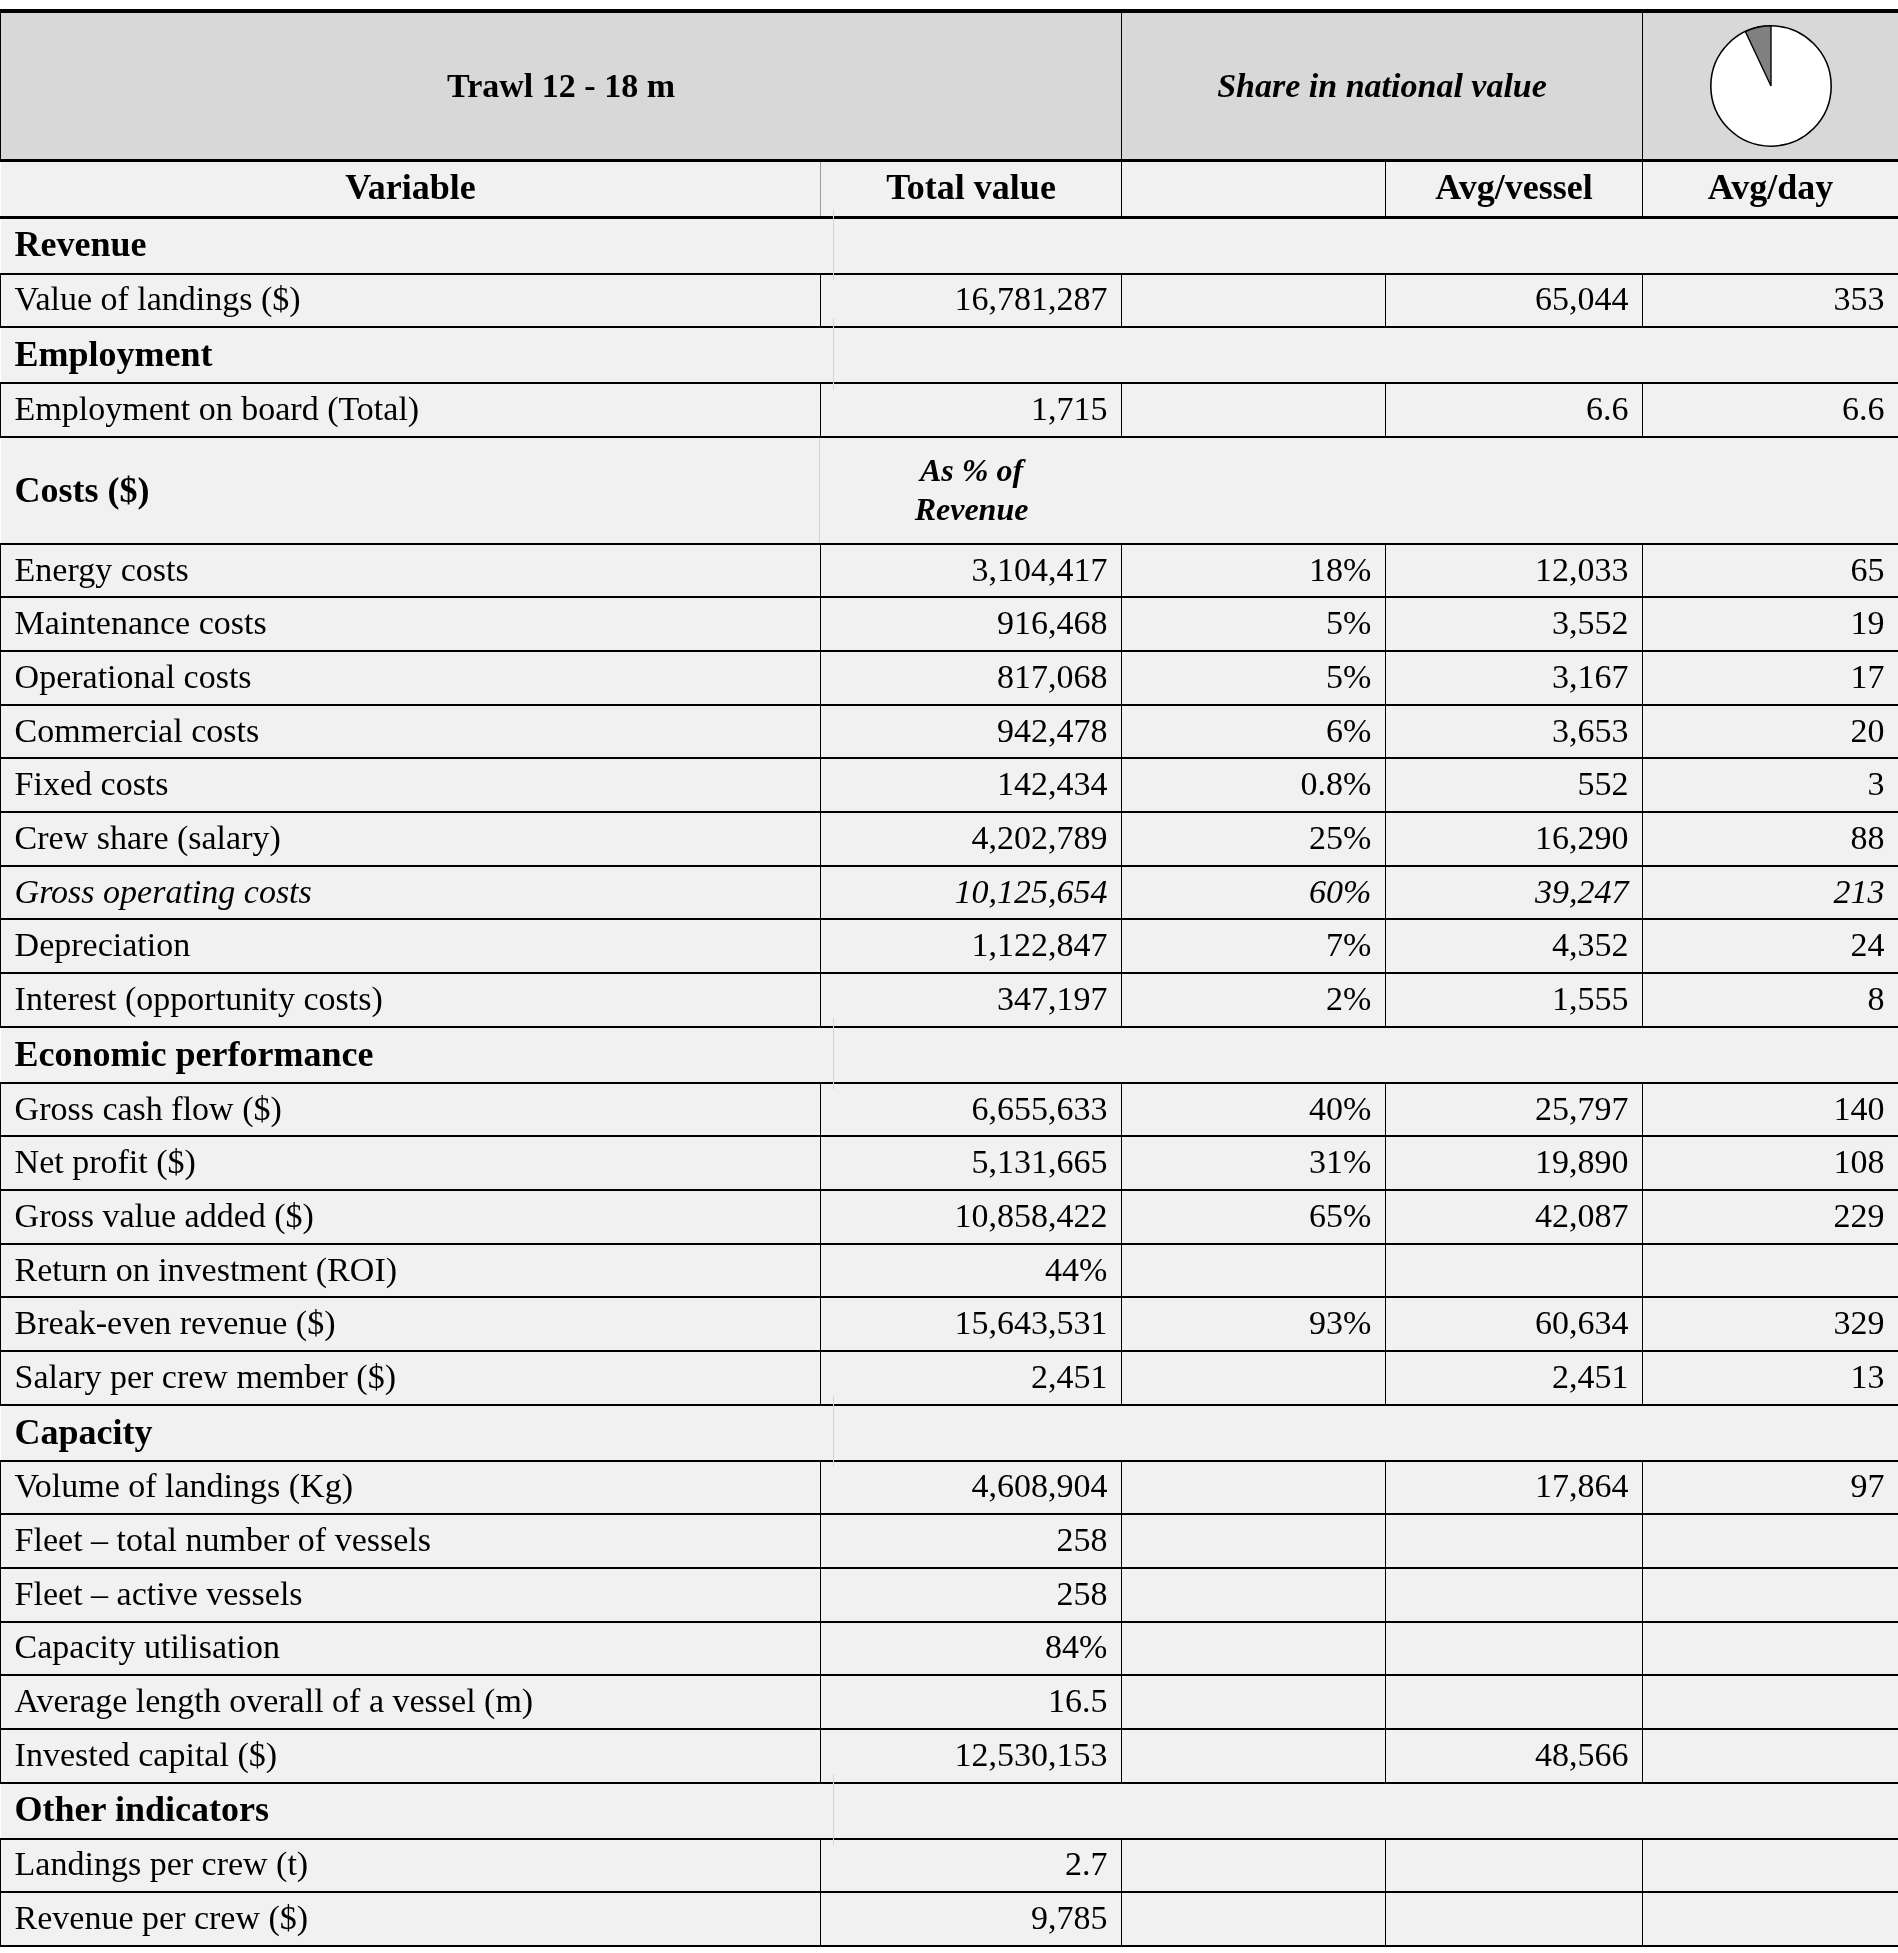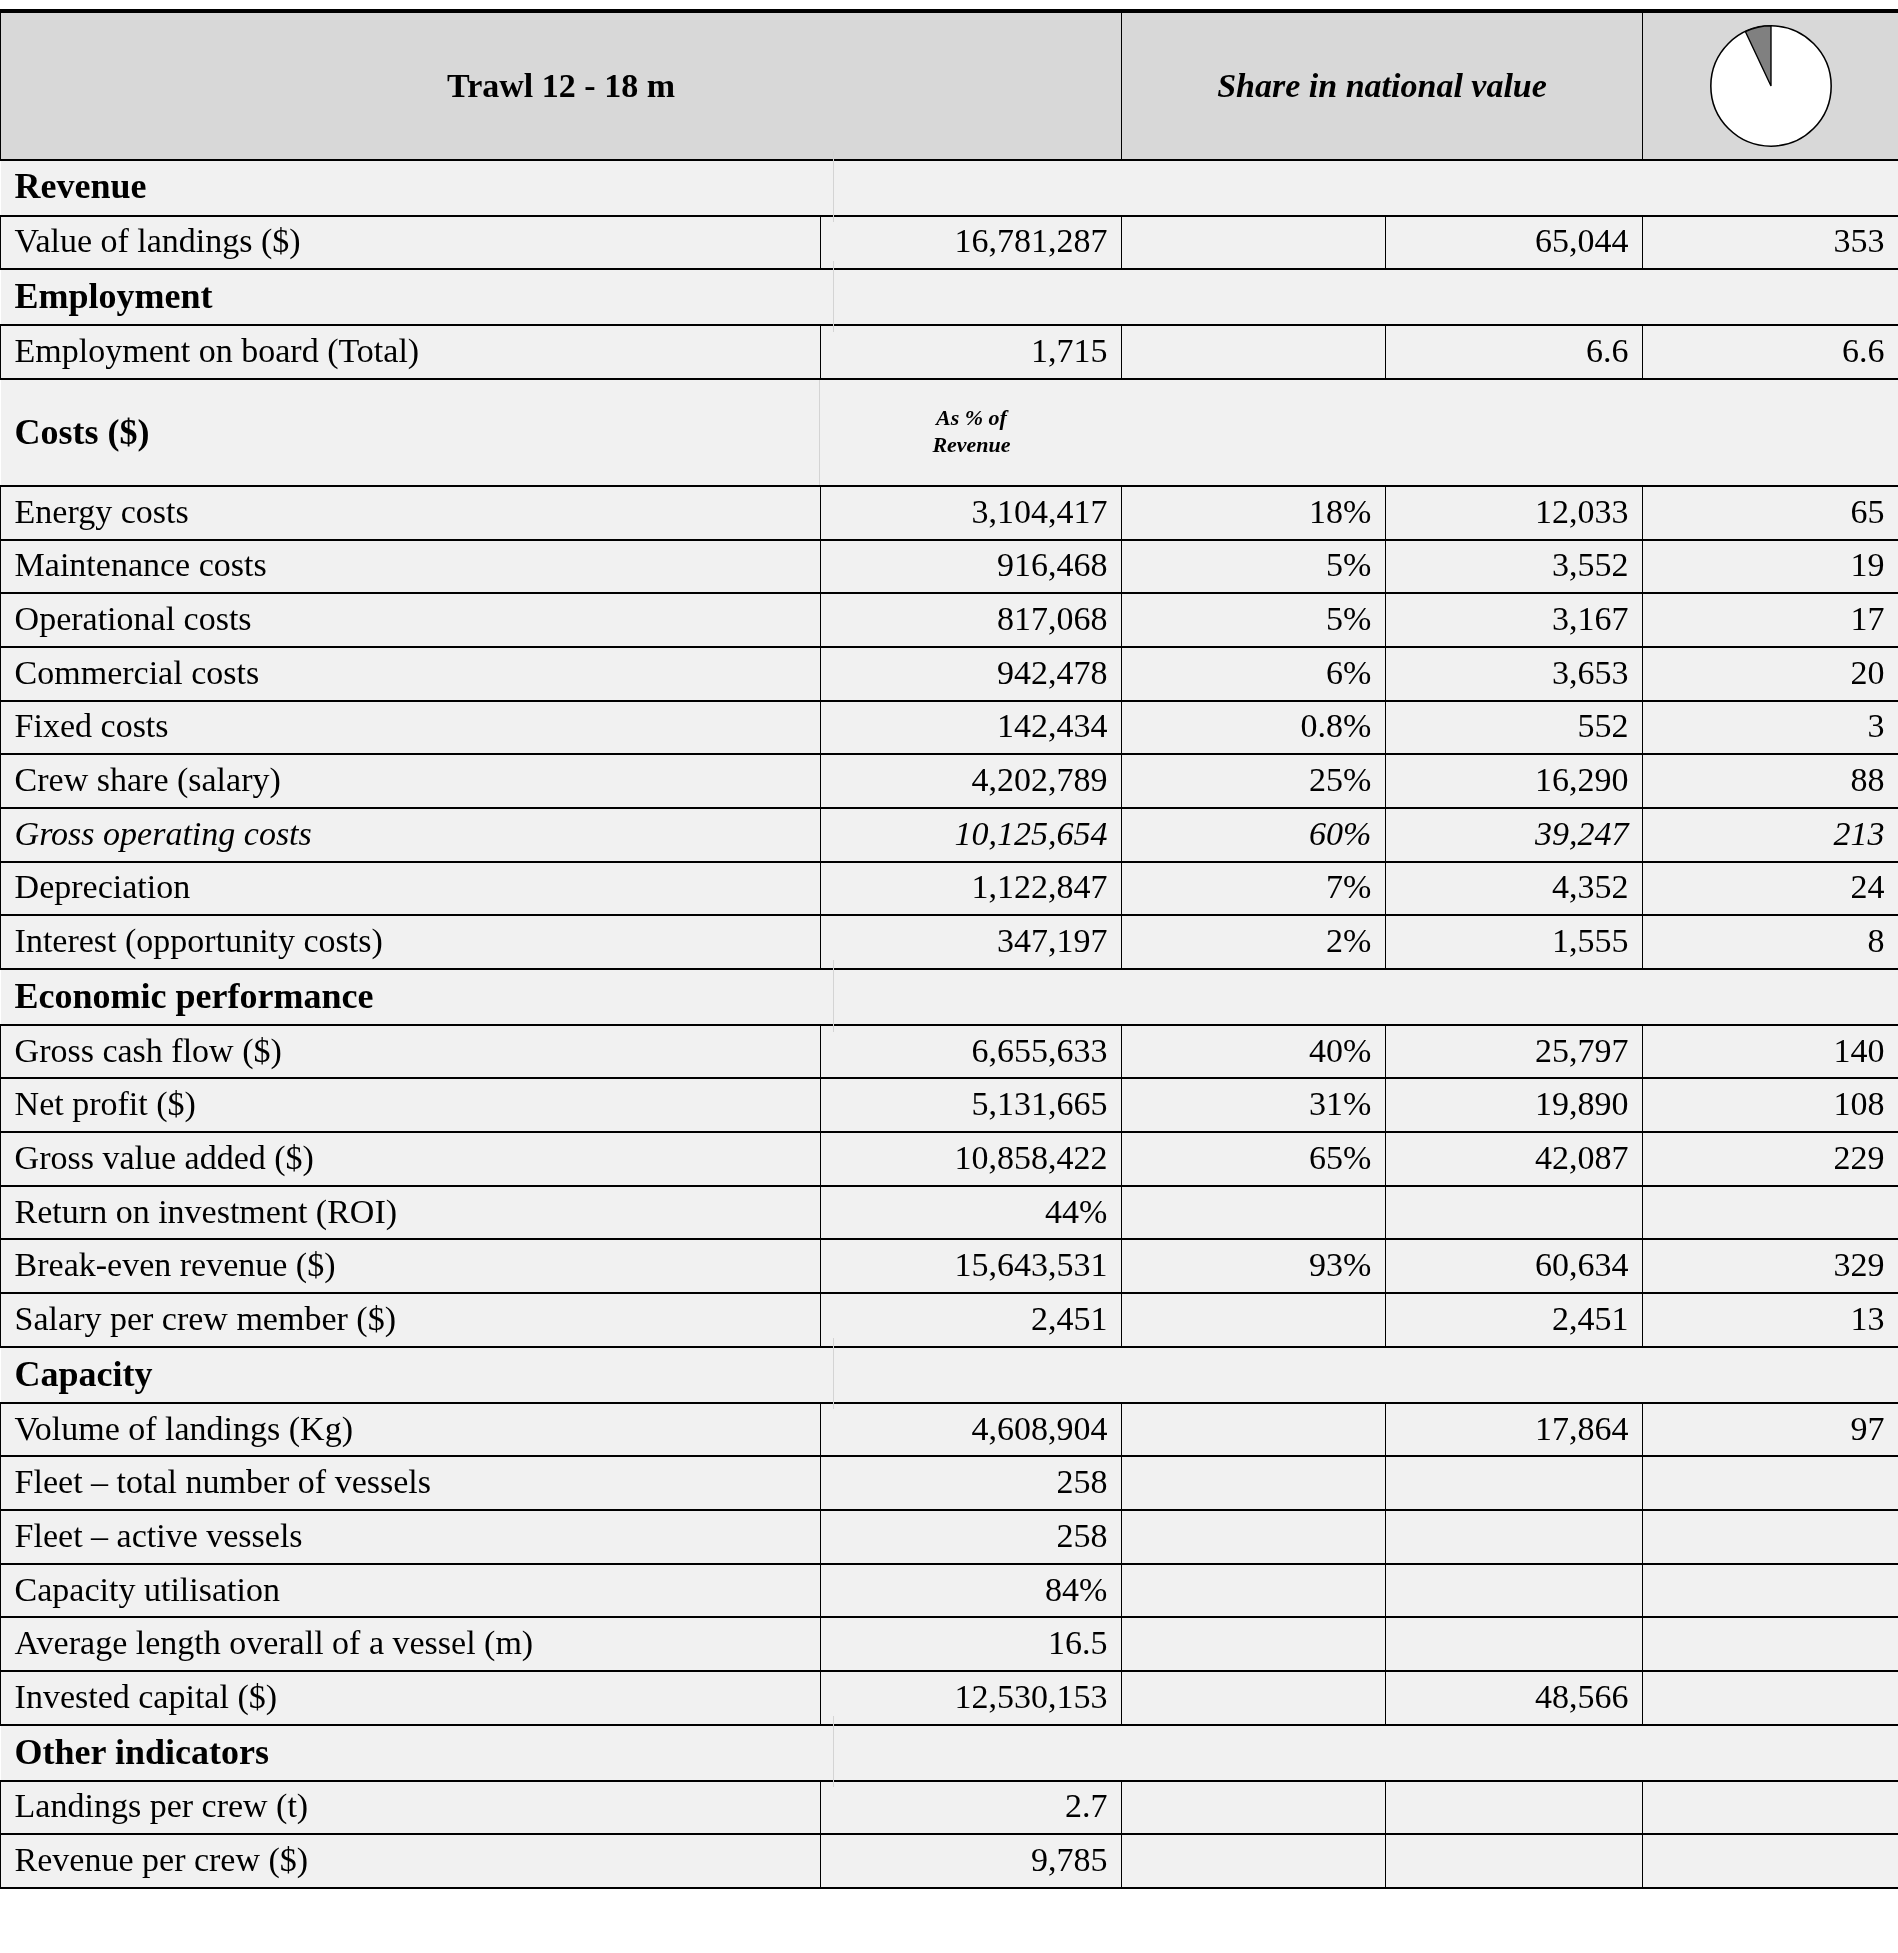--- a/index.html
+++ b/index.html
@@ -131,21 +131,21 @@
   }
   .costs-pct {
     position: absolute;
     left: 820px;
     width: 301px;
     top: 50%;
     transform: translateY(-50%);
     text-align: center;
     font-weight: bold;
     font-style: italic;
-    font-size: 22px;
+    font-size: 32px;
     line-height: 1.22;
   }
   .costs-divider {
     position: absolute;
     top: 0; bottom: 0;
     left: 818px;
     width: 1px;
     background: #d4d4d4;
   }
 
@@ -174,20 +174,27 @@
           <td class="title-share" colspan="2">Share in national value</td>
           <td class="pie-cell">
             <div class="pie-wrap">
               <svg width="132" height="132" viewBox="0 0 136 136" aria-hidden="true">
                 <circle cx="68" cy="68" r="62" fill="#ffffff" stroke="#000000" stroke-width="1.6"></circle>
                 <path d="M 68 68 L 68 6 A 62 62 0 0 0 41.60 11.90 Z" fill="#808080" stroke="#000000" stroke-width="1.4"></path>
               </svg>
             </div>
           </td>
         </tr>
+        <tr class="colhdr">
+          <td class="first var-h">Variable</td>
+          <td class="tot-h">Total value</td>
+          <td></td>
+          <td>Avg/vessel</td>
+          <td class="last">Avg/day</td>
+        </tr>
         <tr class="section">
           <td colspan="5">
             <div class="secgrid"><div class="divider"></div><span>Revenue</span></div>
           </td>
         </tr>
         <tr>
           <td class="lbl edge-left">Value of landings ($)</td>
           <td class="num">16,781,287</td>
           <td class="num"></td>
           <td class="num">65,044</td>

